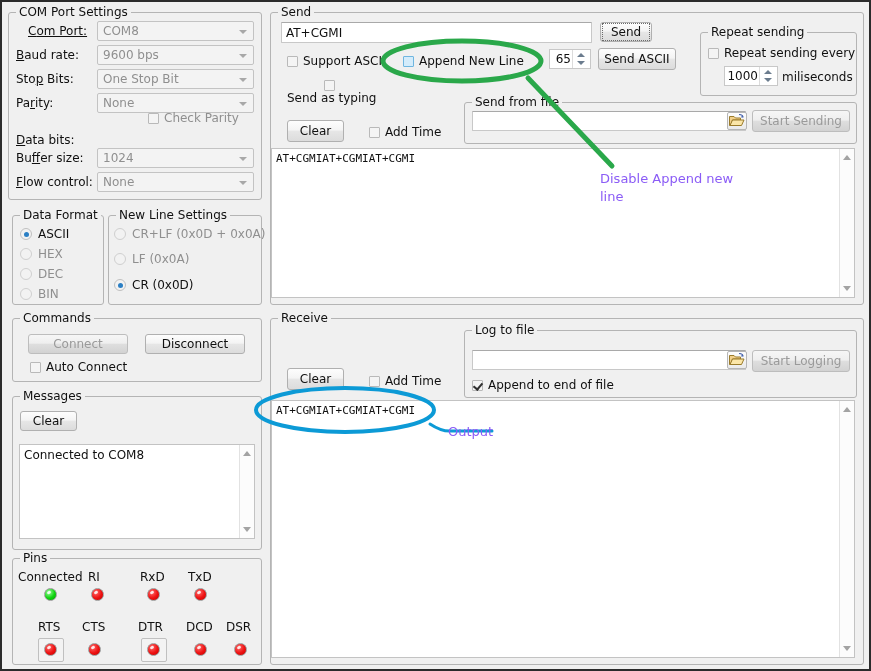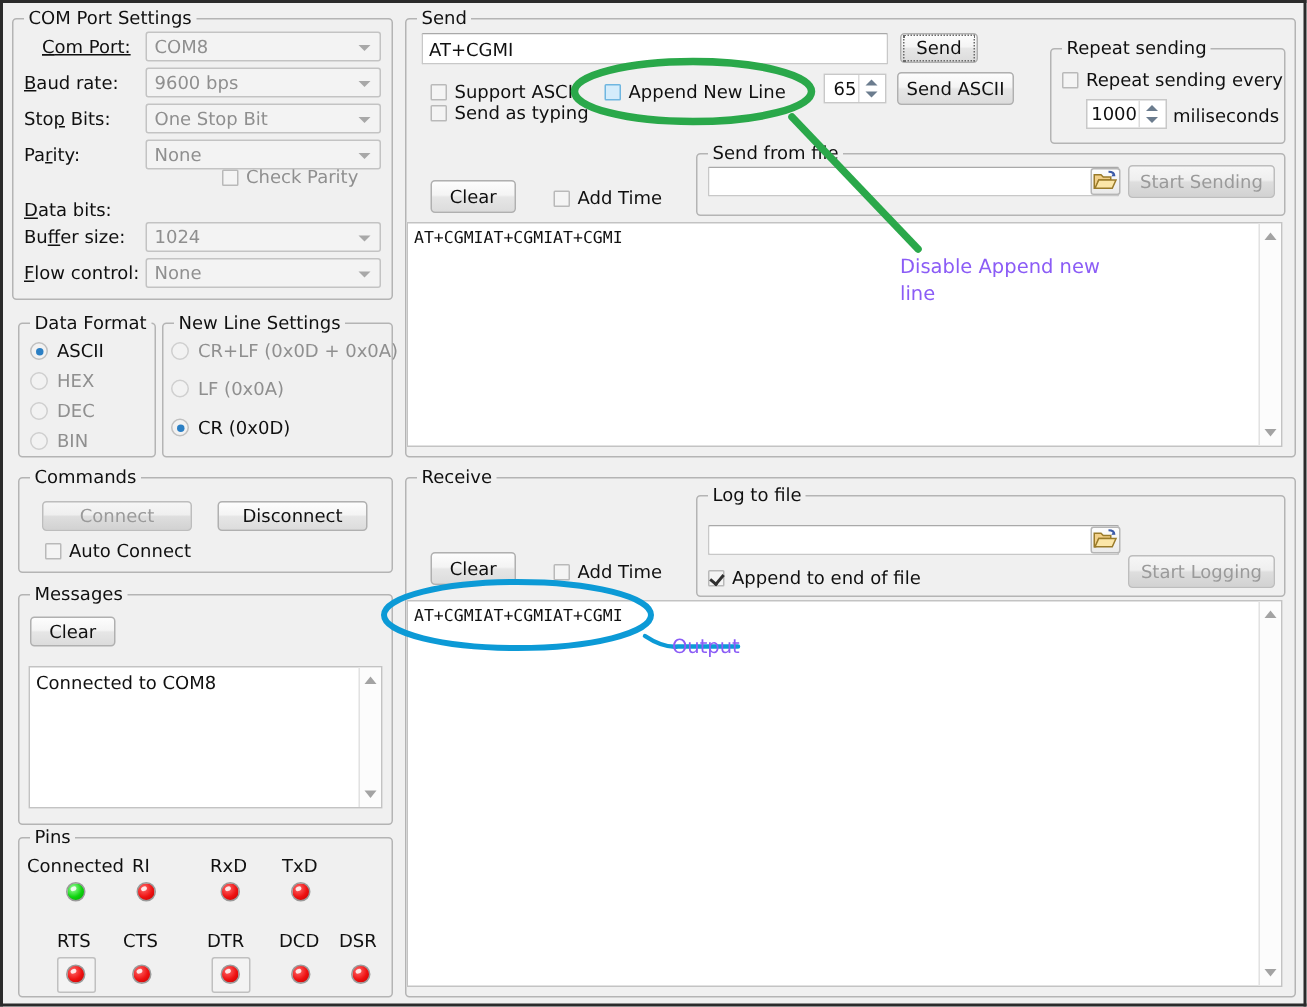--- a/index.html
+++ b/index.html
@@ -281,21 +281,21 @@
   </div>
 
   <div class="cbwrap" style="left:287px;top:54px;">
     <span class="cbbox"></span>
     <span class="cblabel">Support ASCII</span>
   </div>
   <div class="cbwrap" style="left:403px;top:54px;">
     <span class="cbbox hover"></span>
     <span class="cblabel">Append New Line</span>
   </div>
-  <div class="cbwrap" style="left:287px;top:68px;">
+  <div class="cbwrap" style="left:287px;top:80px;flex-direction:column;">
     <span class="cbbox"></span>
     <span class="cblabel">Send as typing</span>
   </div>
 
   <div class="spin" style="left:549px;top:49px;width:42px;">
     <span class="sval">65</span>
     <span class="sbtns">
       <span class="sup"></span>
       <span class="sdn"></span>
     </span>
@@ -369,21 +369,21 @@
     <span class="tbtext"></span>
   </div>
   <div class="folderbtn" style="left:727px;top:351px;">
     <svg width="18" height="16" viewBox="0 0 18 16">
       <path d="M1.5 12.5 L1.5 3.5 L6 3.5 L7.5 5 L12.5 5 L12.5 7 L4.5 7 L2.5 12.5 Z" fill="#f2d08a" stroke="#9a7b2a" stroke-width="1"></path>
       <path d="M4.5 7 L16 7 L13.5 12.5 L2 12.5 Z" fill="#fbe6a8" stroke="#9a7b2a" stroke-width="1"></path>
       <path d="M11 1.5 q4 0 4 3" fill="none" stroke="#3b5aa8" stroke-width="1.2"></path>
       <path d="M13 4.6 l2 -0.3 l-1 -1.8 Z" fill="#3b5aa8"></path>
     </svg>
   </div>
-  <div class="btn disabled" style="left:752px;top:350px;width:98px;height:22px;margin-top:20px;">
+  <div class="btn disabled" style="left:752px;top:350px;width:98px;height:22px;">
     <span>Start Logging</span>
   </div>
   <div class="cbwrap" style="left:472px;top:378px;">
     <span class="cbbox checked"></span>
     <span class="cblabel">Append to end of file</span>
   </div>
 
   <div class="logarea" style="left:271px;top:400px;width:584px;height:258px;">
     <span class="ltext">AT+CGMIAT+CGMIAT+CGMI</span>
     <div class="sbar" style="right:0;top:0;height:256px;">

